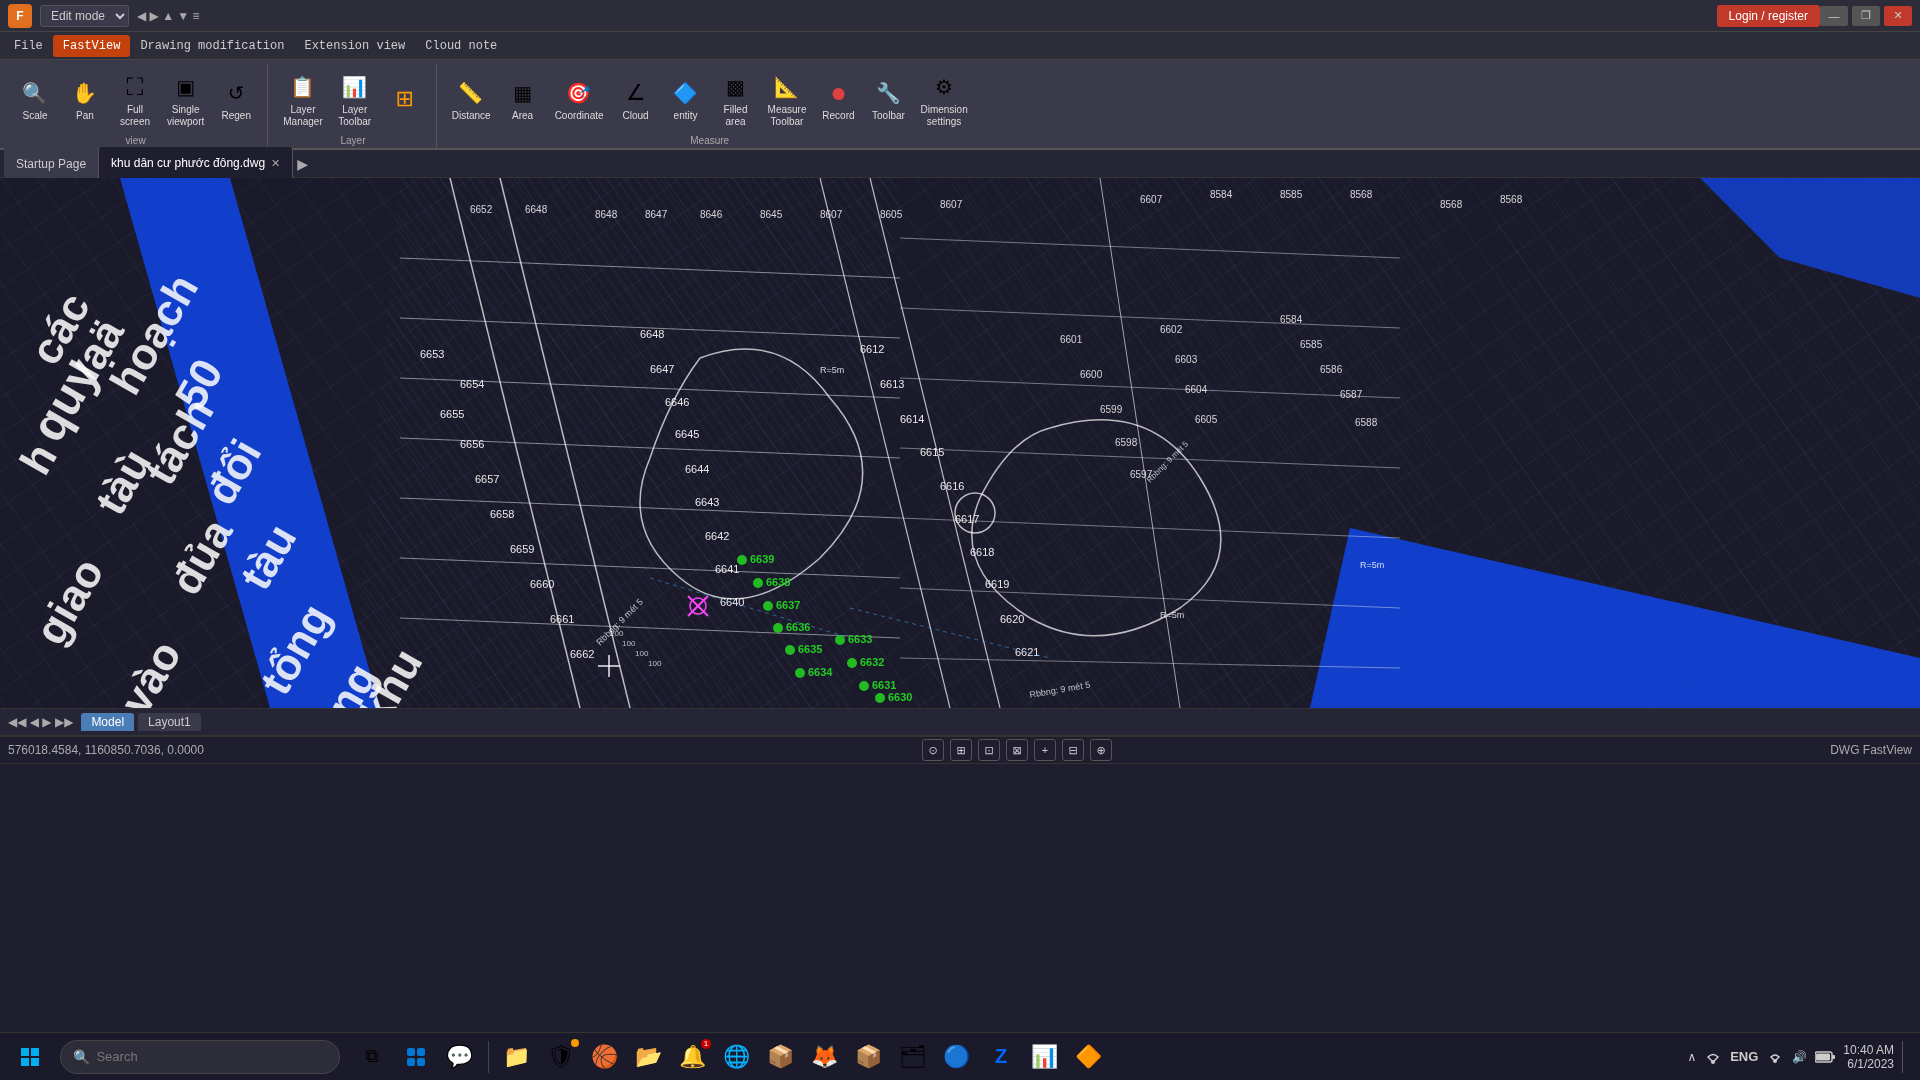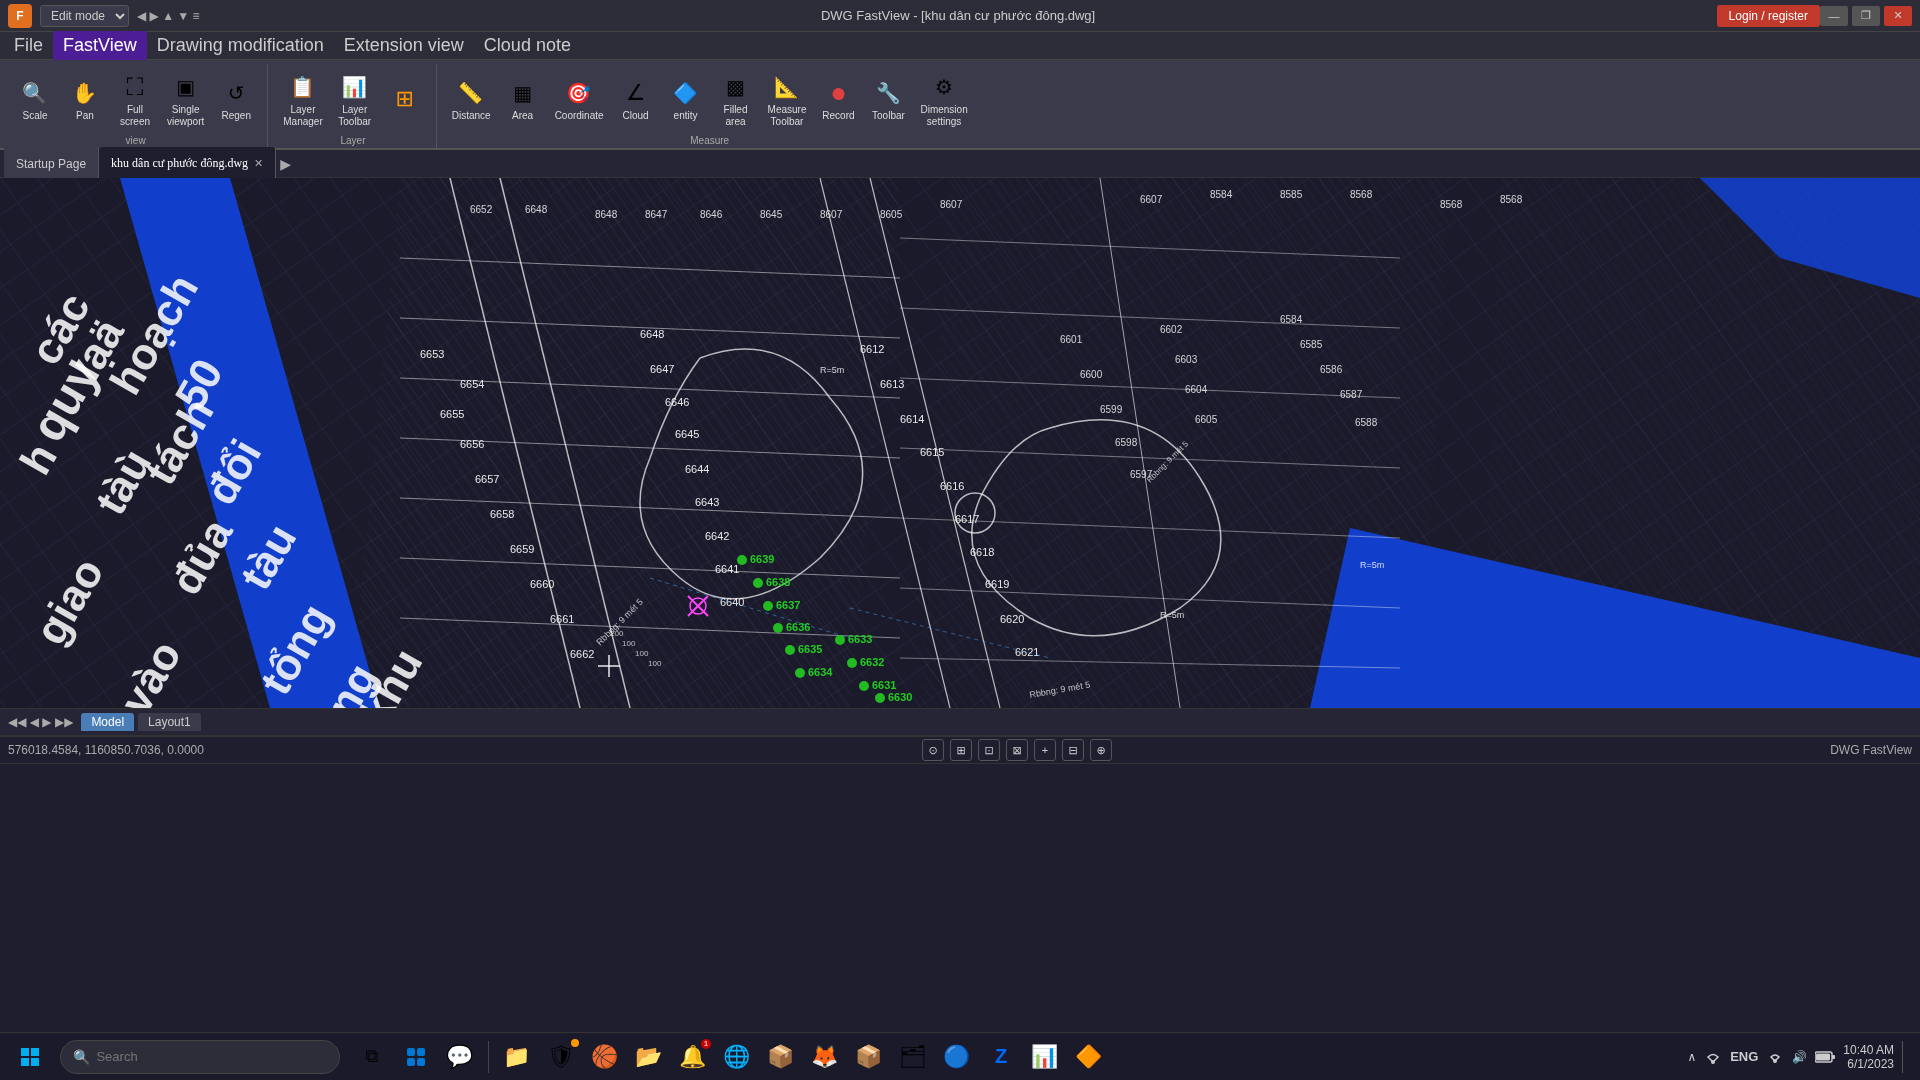--- a/index.html
+++ b/index.html
@@ -26,22 +26,22 @@
 
     
     #menubar {
       height: 28px;
       background: #2d2d3a;
       display: flex;
       align-items: center;
       padding: 0 4px;
       border-bottom: 1px solid #444;
     }
-    #menubar .menu-item { color: #ccc; font-size: 18px; padding: 4px 10px; cursor: pointer; border-radius: 3px; }
-    #menubar .menu-item.active { background: #4c1d95; color: white; }
+    #menubar .menu-item { color: #ccc; font-size: 12px; padding: 4px 10px; cursor: pointer; border-radius: 3px; font-family: Liberation Mono, monospace; }
+    #menubar .menu-item.active { background: #c2410c; color: white; }
 
     
     #ribbon {
       height: 90px;
       background: #3a3a4a;
       display: flex;
       align-items: stretch;
       border-bottom: 2px solid #555;
       padding: 4px 4px 0 4px;
       gap: 2px;
@@ -107,21 +107,21 @@
       color: #ccc;
       font-size: 12px;
       display: flex;
       align-items: center;
       gap: 6px;
       cursor: pointer;
       border-right: 1px solid #555;
       border-top-left-radius: 3px;
       border-top-right-radius: 3px;
     }
-    .tab.active { background: #1e1e2e; color: white; border-bottom: 1px solid #1e1e2e; font-family: Liberation Serif, serif; }
+    .tab.active { background: #1e1e2e; color: white; border-bottom: 1px solid #1e1e2e; }
     .tab .close-icon { font-size: 11px; color: #aaa; }
     .tab-arrow { color: #aaa; font-size: 14px; margin-left: 4px; cursor: pointer; }
 
     
     #canvas-area {
       width: 1920px;
       height: 530px;
       background: #1a1a2a;
       position: relative;
       overflow: hidden;
@@ -211,21 +211,20 @@
 <body>
 
 <div id="titlebar">
   <div class="left">
     <div class="logo">F</div>
     <select class="mode-dropdown">
       <option>Edit mode</option>
     </select>
     <div class="arrows">◀ ▶ ▲ ▼ ≡</div>
   </div>
-  <div class="title">DWG FastView - [khu dân cư phước đông.dwg]</div>
   <div style="display:flex;align-items:center;">
     <button class="login-btn">Login / register</button>
     <div class="win-controls">
       <button class="win-btn">—</button>
       <button class="win-btn">❐</button>
       <button class="win-btn" style="background:#c0392b;">✕</button>
     </div>
   </div>
 </div>
 

